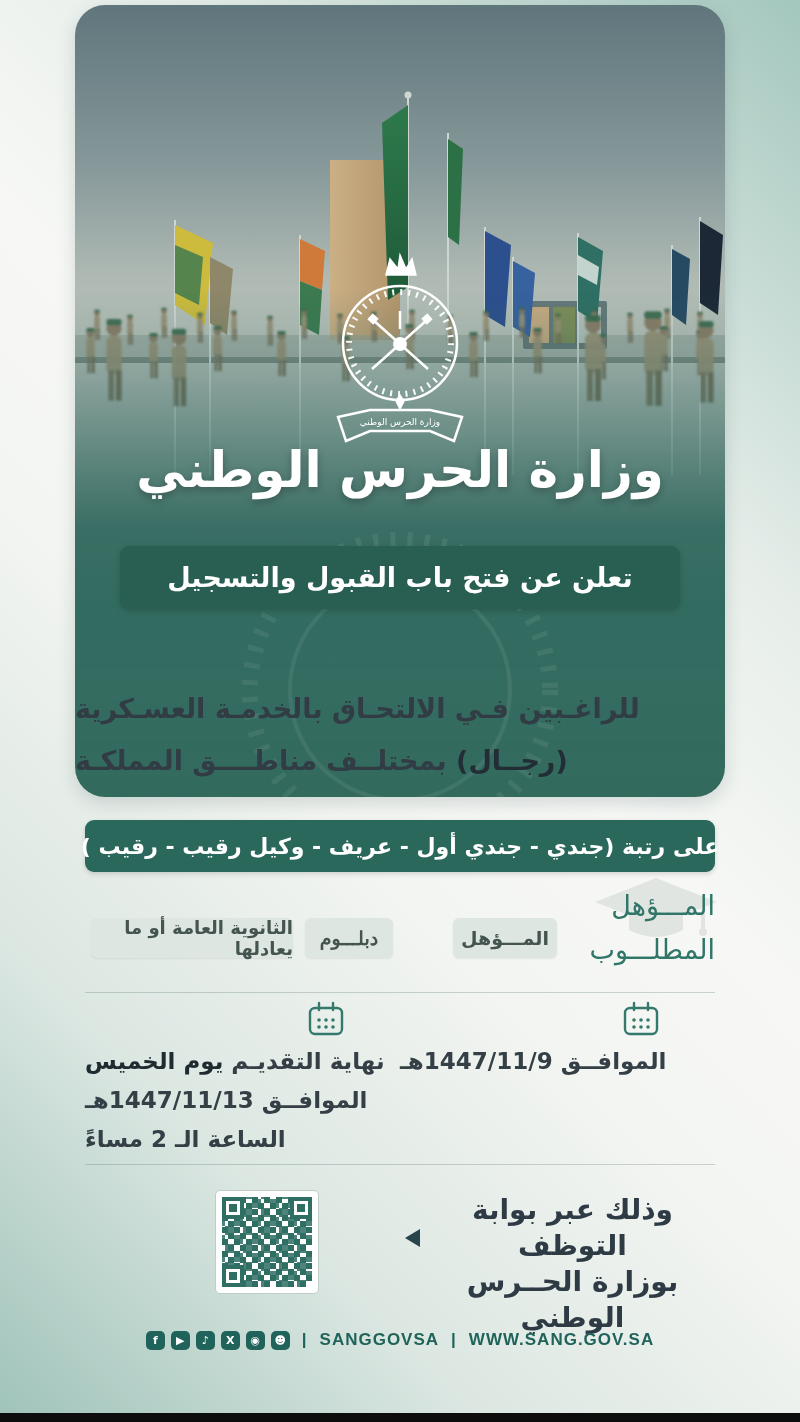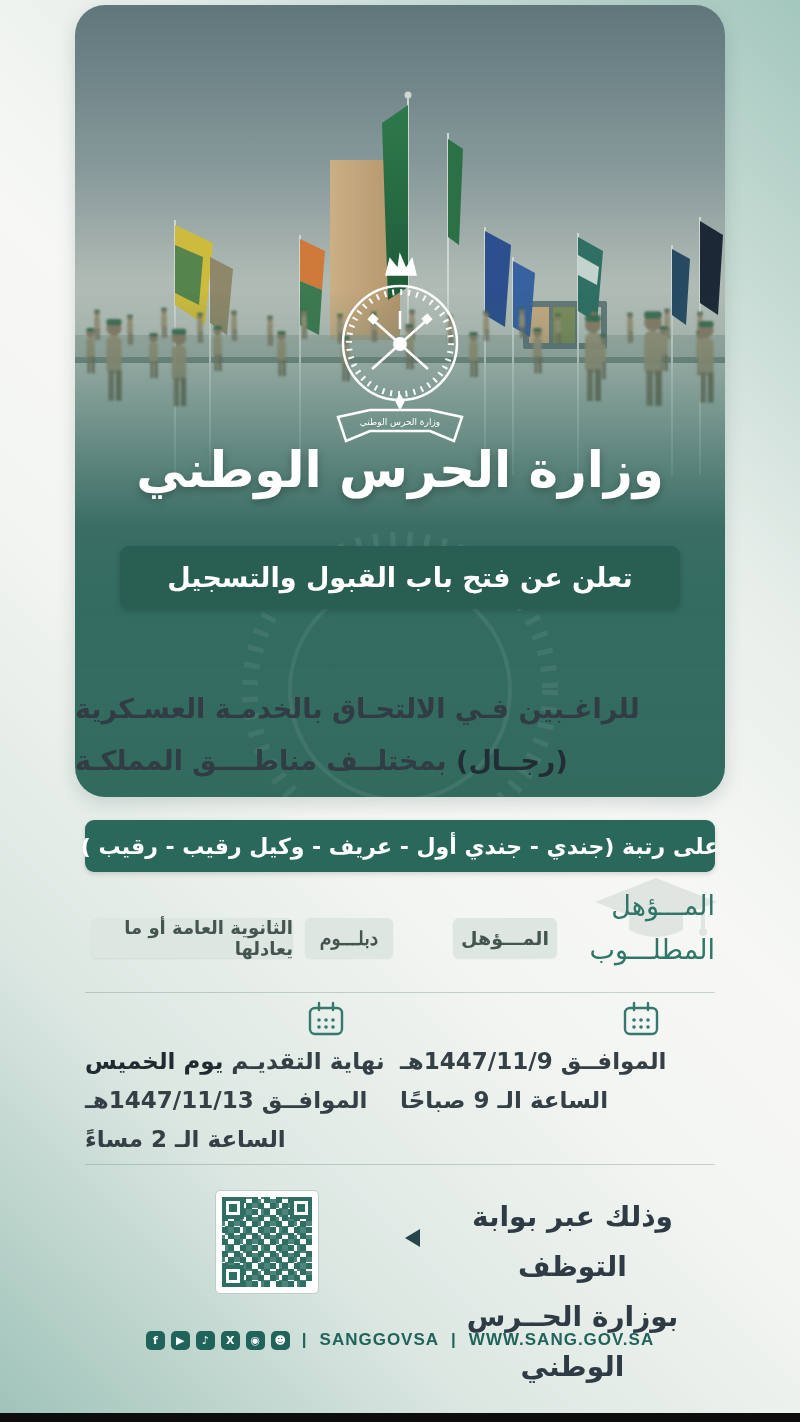--- a/index.html
+++ b/index.html
@@ -56,21 +56,21 @@
     background:
       repeating-conic-gradient(#2e6e63 0% 25%, transparent 0% 50%) 0 0/12px 12px,
       repeating-conic-gradient(rgba(46,110,99,.85) 0% 25%, transparent 0% 50%) 3px 2px/18px 18px;
   }
   .finder{position:absolute;width:22px;height:22px;background:#fdfefd;border:4px solid #2e6e63;box-sizing:border-box;}
   .finder::after{content:"";position:absolute;inset:3px;background:#2e6e63;}
   .f-tl{top:0;left:0;} .f-tr{top:0;right:0;} .f-bl{bottom:0;left:0;}
   .portal-arrow{position:absolute;left:405px;top:1229px;width:0;height:0;
     border-top:9px solid transparent;border-bottom:9px solid transparent;border-right:15px solid #27454b;}
   .portal-text{position:absolute;left:430px;top:1192px;width:285px;text-align:center;color:#2e3b45;
-    font-size:28px;font-weight:700;line-height:50px;}
+    font-size:28px;font-weight:700;line-height:36px;}
   
   .footer{position:absolute;left:0;top:1330px;width:100%;display:flex;align-items:center;justify-content:center;gap:6px;}
   .soc{width:19px;height:19px;border-radius:5px;background:#20635a;color:#fff;display:flex;align-items:center;justify-content:center;
     font-size:11px;font-weight:700;line-height:1;}
   .foot-text{font-family:"Liberation Sans","DejaVu Sans",sans-serif;font-weight:700;color:#20635a;font-size:17px;letter-spacing:1px;}
   .foot-sep{margin:0 6px;}
   .bottom-bar{position:absolute;left:0;bottom:0;width:100%;height:9px;background:#0c0d0c;}
 </style>
 </head>
 <body>
@@ -257,21 +257,20 @@
               <circle cx="19" cy="20" r="1.8"></circle>
               <circle cx="26" cy="20" r="1.8"></circle>
             <circle cx="12" cy="27" r="1.8"></circle>
               <circle cx="19" cy="27" r="1.8"></circle>
               <circle cx="26" cy="27" r="1.8"></circle>
           </g>
         </svg>
       </div>
       <div class="date-lines" dir="rtl">
         <div>الموافــق 1447/11/9هـ</div>
-        <div>الساعة الـ 9 صباحًا</div>
       </div>
     </div>
     <div class="date-col end">
       <div class="cal-row">
         <svg class="cal-icon" viewBox="0 0 38 38" aria-hidden="true">
           <rect x="3" y="8" width="32" height="26" rx="5" fill="none" stroke="#35796d" stroke-width="2.4"></rect>
           <line x1="12" y1="3" x2="12" y2="10" stroke="#35796d" stroke-width="2.4" stroke-linecap="round"></line>
           <line x1="26" y1="3" x2="26" y2="10" stroke="#35796d" stroke-width="2.4" stroke-linecap="round"></line>
           <g fill="#35796d">
             <circle cx="12" cy="20" r="1.8"></circle>

